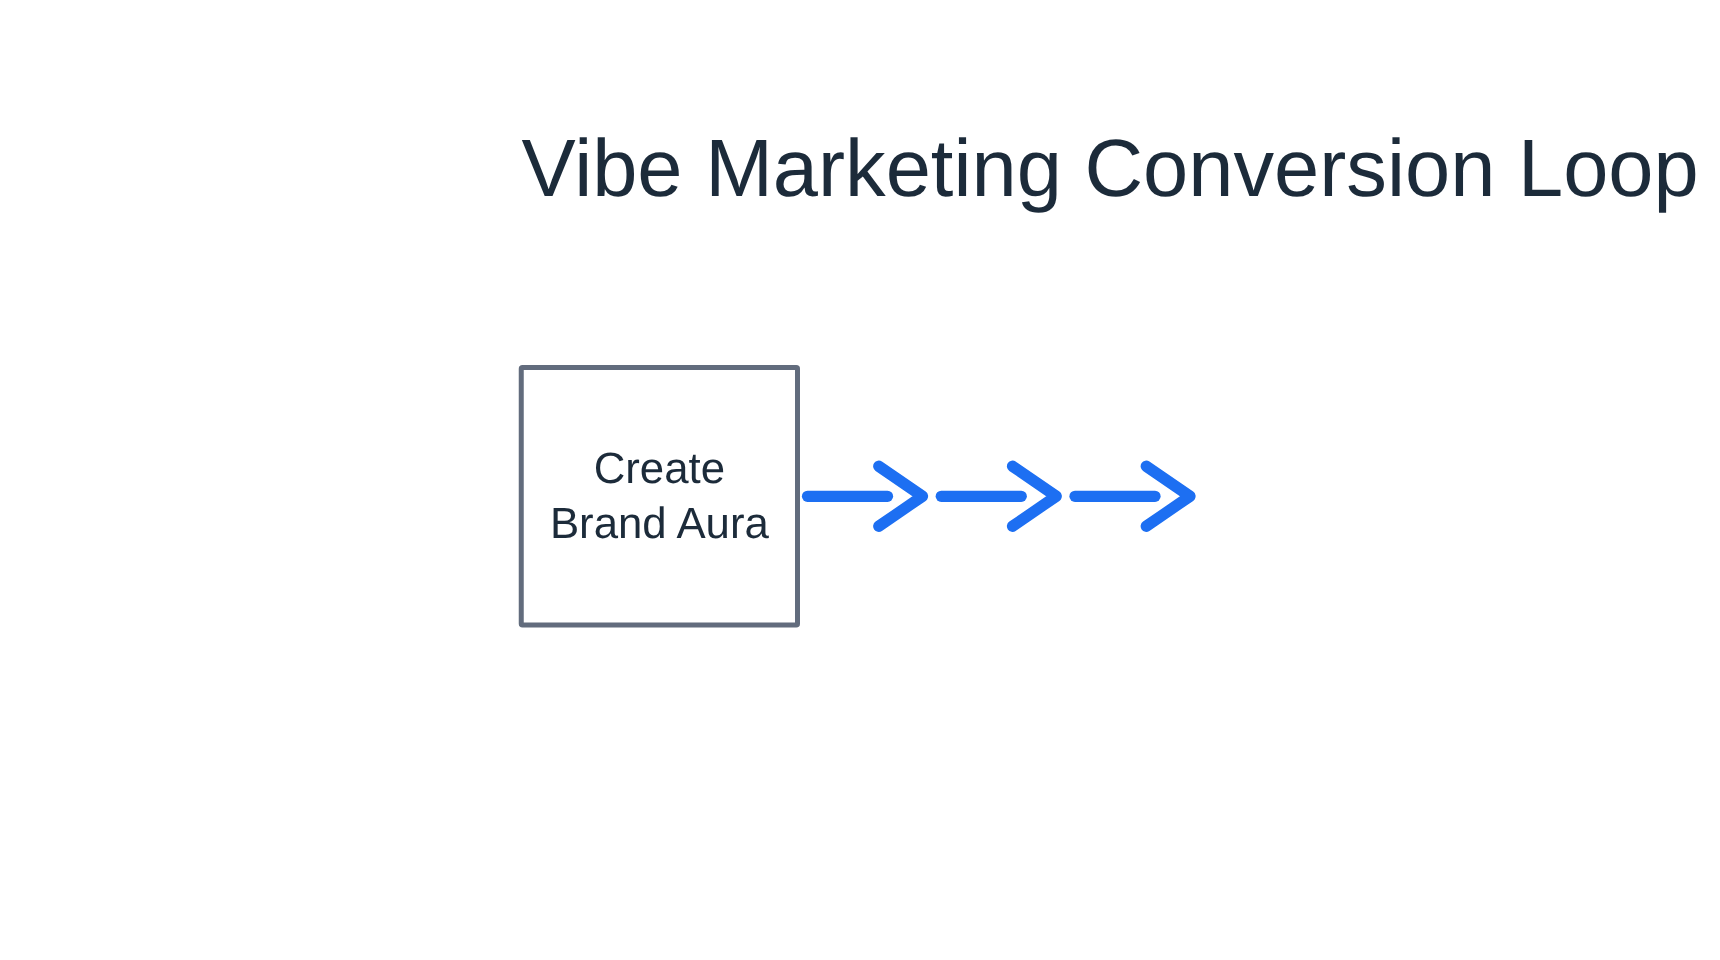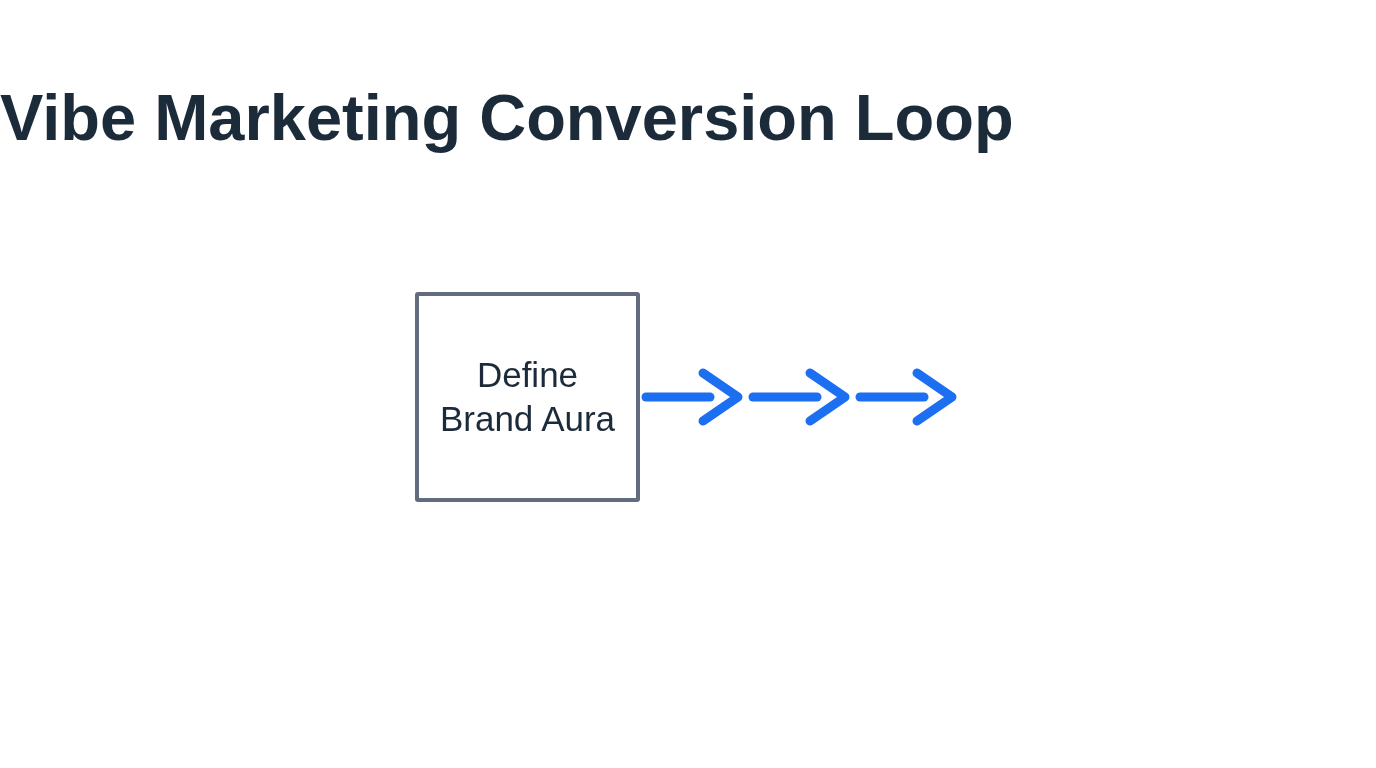--- a/index.html
+++ b/index.html
@@ -12,25 +12,25 @@
     background: #ffffff;
     overflow: hidden;
     position: relative;
     font-family: "Liberation Sans", "DejaVu Sans", sans-serif;
   }
   .canvas {
     position: absolute;
     inset: 0;
   }
   h1.title {
-    margin: 0;
+    margin: 17px;
     padding-top: 82px;
-    text-align: left;
+    text-align: right;
     font-size: 65px;
-    font-weight: 700;
+    font-weight: 400;
     line-height: 1.1;
     letter-spacing: 0px;
     color: #1c2b3a;
   }
   .flow {
     position: absolute;
     top: 292px;
     left: 0;
     right: 0;
     display: flex;
@@ -69,21 +69,21 @@
 </head>
 <body>
 
 <main class="canvas">
 
   <h1 class="title">Vibe Marketing Conversion Loop</h1>
 
   <div class="flow">
 
     <div class="box">
-      <span class="box-label">Define
+      <span class="box-label">Create
 Brand Aura</span>
     </div>
 
     <svg class="arrow" viewBox="0 0 107 64" aria-hidden="true">
       <line x1="6" y1="32" x2="70" y2="32" stroke-width="9" stroke-linecap="round" stroke="#1d6ff2"></line>
       <polyline points="63,8 98,32 63,56" fill="none" stroke-width="9" stroke-linecap="round" stroke-linejoin="round" stroke="#1d6ff2"></polyline>
     </svg>
 
 
     <svg class="arrow" viewBox="0 0 107 64" aria-hidden="true">

